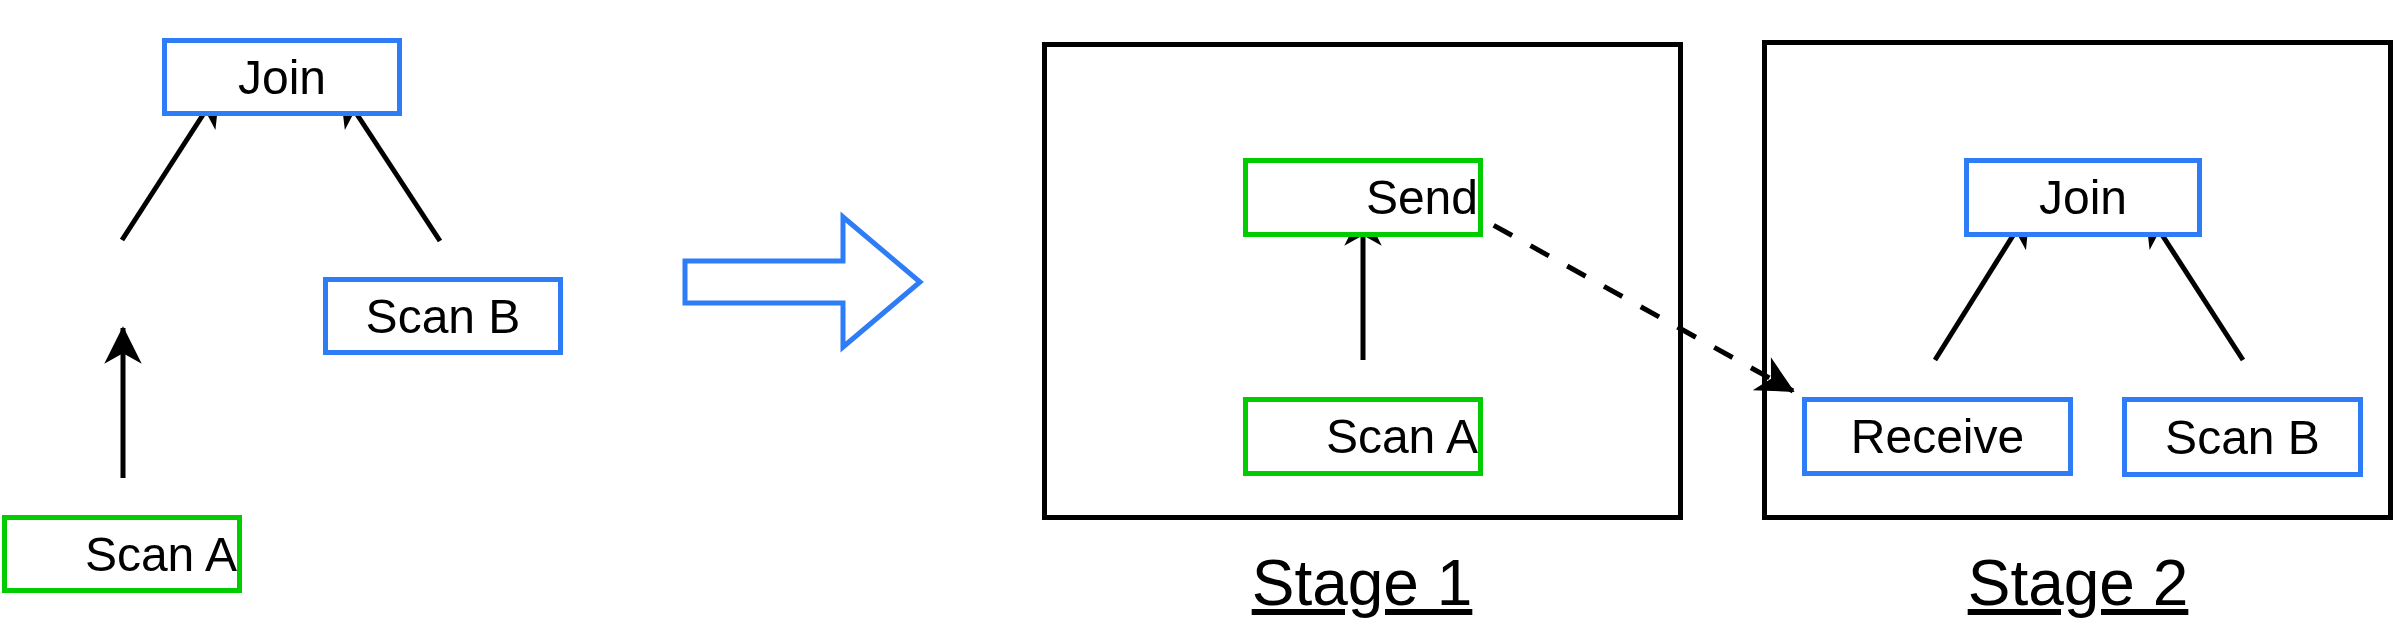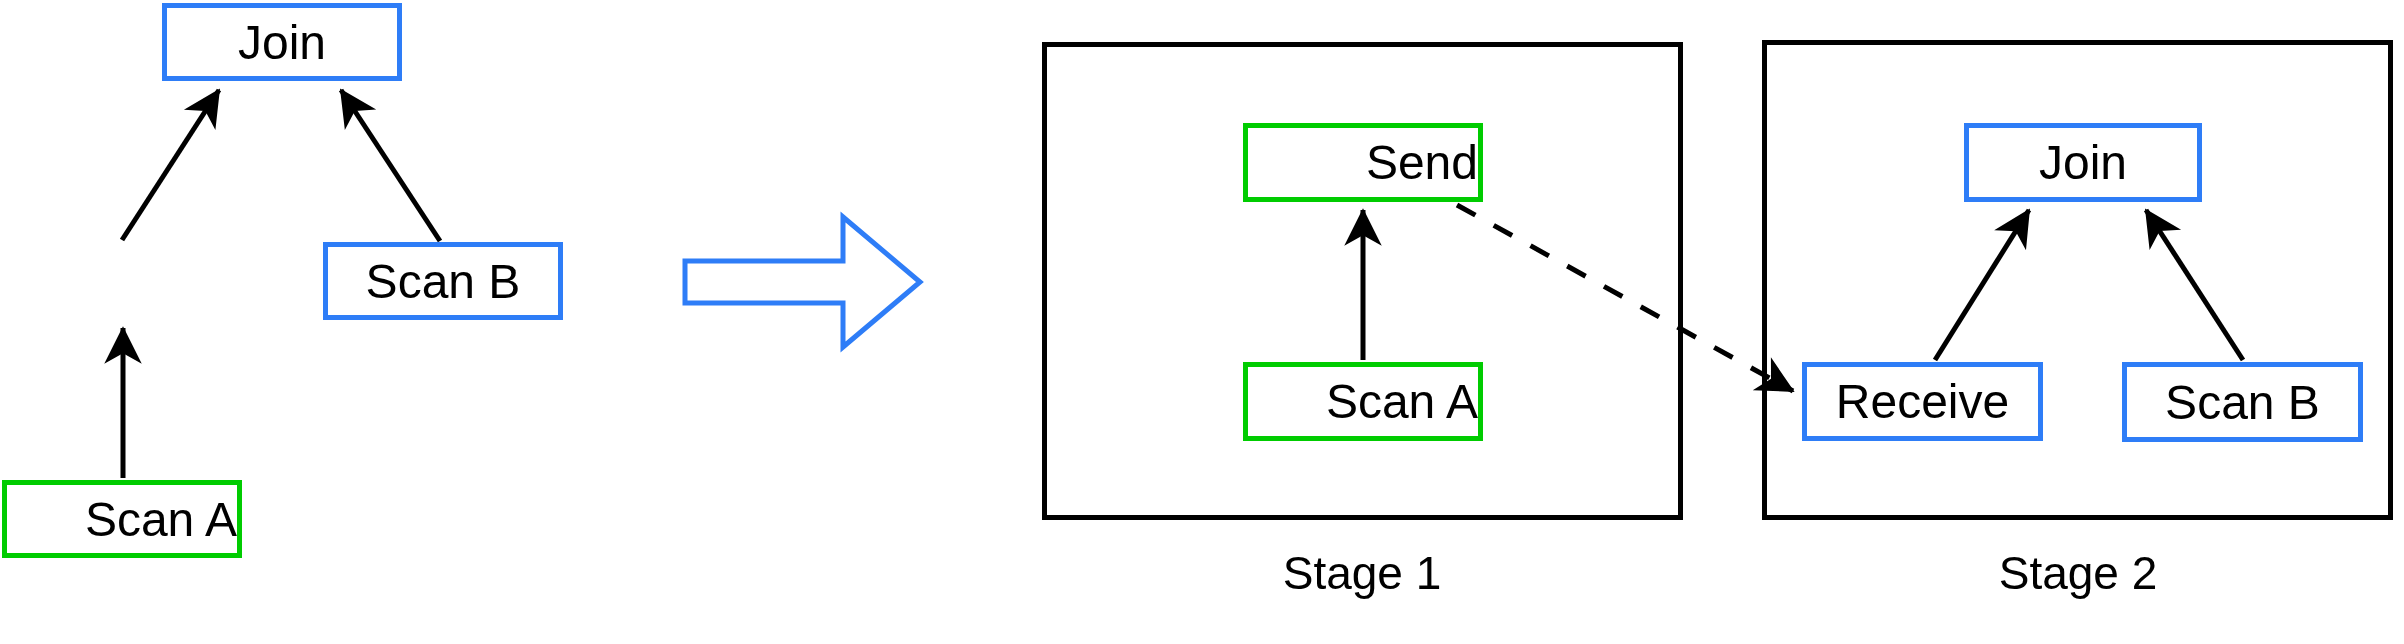--- a/index.html
+++ b/index.html
@@ -22,26 +22,27 @@
   .node.green{border:5px solid #00cc00;justify-content:flex-end;}
   .node.dashed{border:5px dashed #000000;}
   .stage-box{
     position:absolute;
     border:5px solid #000000;
     background:#ffffff;
     box-sizing:border-box;
   }
   .stage-caption{
     position:absolute;
-    font-size:46px;color:#000000;
+    font-size:64px;color:#000000;
     transform:translateX(-50%);
     white-space:nowrap;
+    text-decoration:underline;
   }
   #edges{position:absolute;left:0;top:0;z-index:2;}
-  .node{z-index:3;}
+  .node{z-index:3;margin-top:35px;}
   .stage-box{z-index:1;}
   .stage-caption{z-index:3;}
 </style>
 </head>
 <body>
 
 <div id="canvas">
 
   <div class="stage-box" style="left:1042px;top:42px;width:641px;height:478px;"></div>
   <div class="stage-box" style="left:1762px;top:40px;width:631px;height:480px;"></div>
@@ -80,21 +81,21 @@
   <div class="node green" style="left:1243px;top:123px;width:240px;height:79px;">
     <span>Send</span>
   </div>
   <div class="node green" style="left:1243px;top:362px;width:240px;height:79px;">
     <span>Scan A</span>
   </div>
 
   <div class="node blue" style="left:1964px;top:123px;width:238px;height:79px;">
     <span>Join</span>
   </div>
-  <div class="node blue" style="left:1802px;top:362px;width:241px;height:79px;">
+  <div class="node blue" style="left:1802px;top:362px;width:271px;height:79px;">
     <span>Receive</span>
   </div>
   <div class="node blue" style="left:2122px;top:362px;width:241px;height:80px;">
     <span>Scan B</span>
   </div>
 
   <div class="stage-caption" style="left:1362px;top:546px;">Stage 1</div>
   <div class="stage-caption" style="left:2078px;top:546px;">Stage 2</div>
 
 </div>

